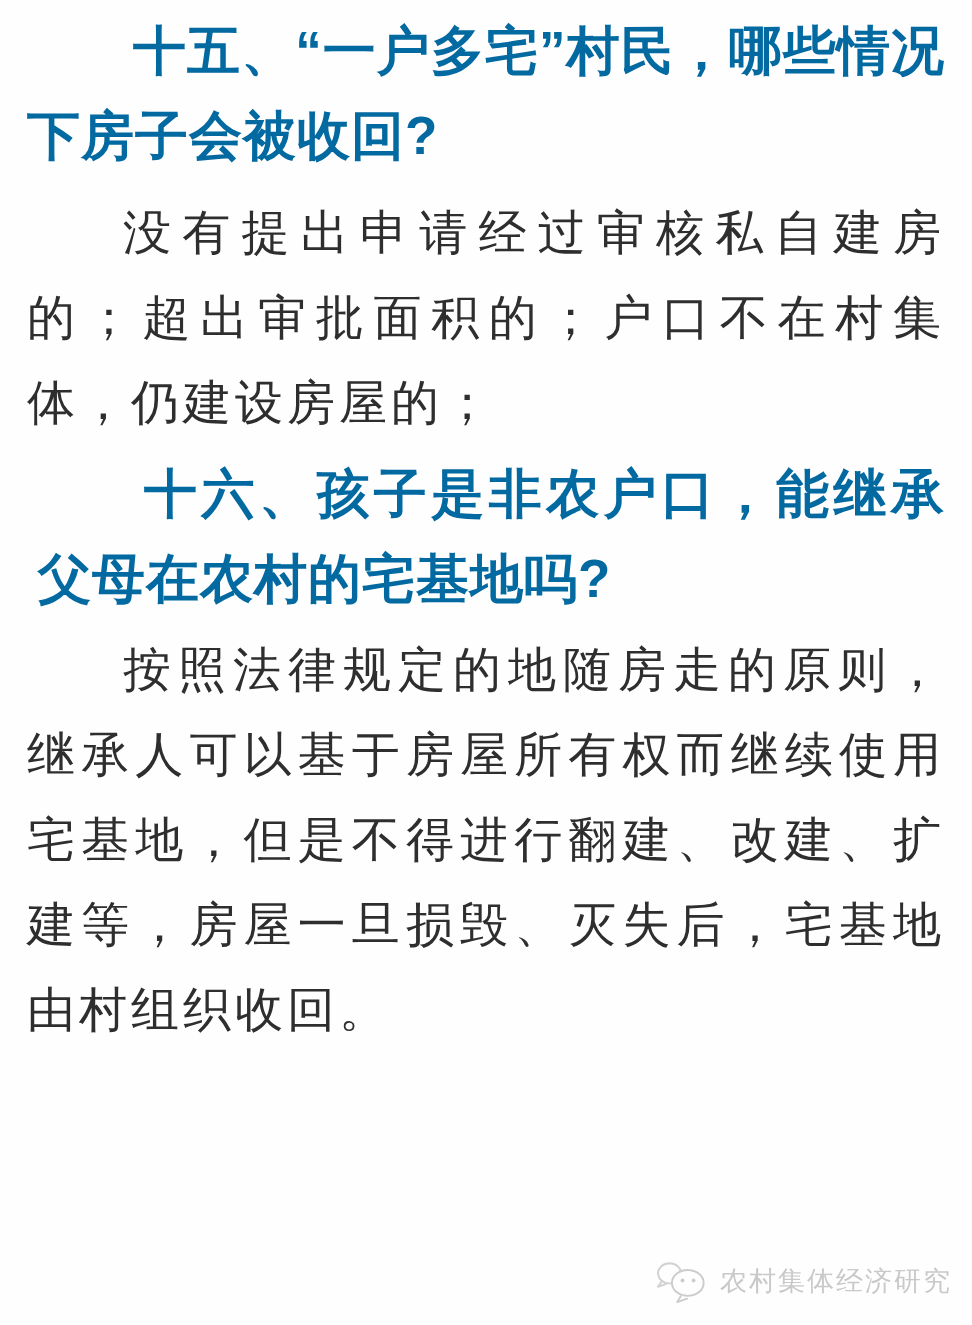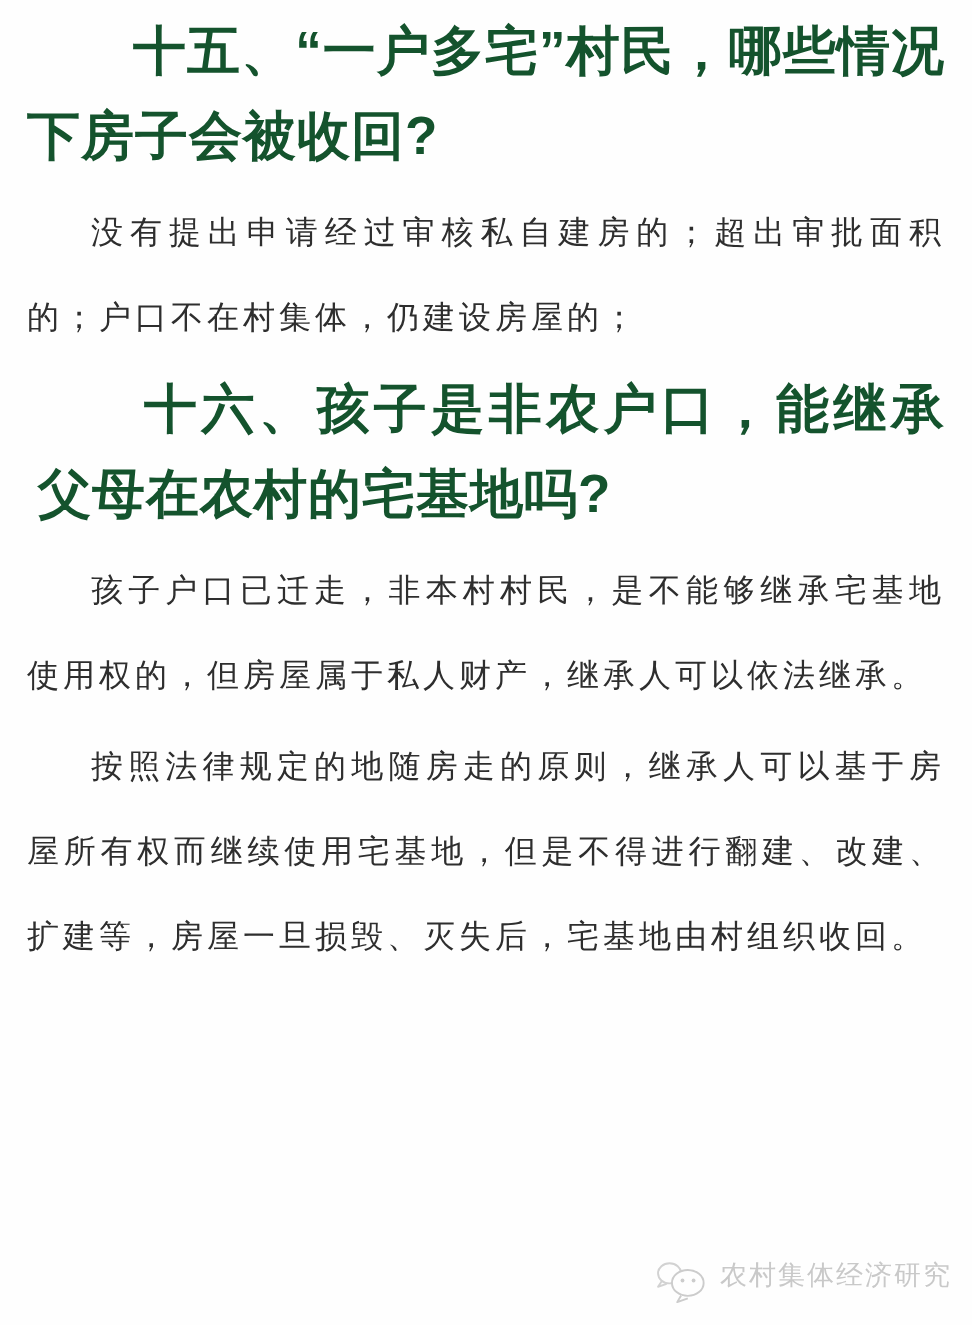--- a/index.html
+++ b/index.html
@@ -11,48 +11,49 @@
     height: 1325px;
     background: #fefefe;
     overflow: hidden;
     position: relative;
     font-family: "Liberation Sans", "DejaVu Sans", sans-serif;
   }
   .article {
     padding: 8px 27px 0 27px;
   }
   .heading {
-    color: #14532d;
+    color: #0369a1;
     font-size: 53px;
     font-weight: 700;
     line-height: 85px;
     letter-spacing: 1px;
     text-indent: 2em;
     text-align: justify;
     word-break: break-all;
     margin: 0;
   }
   .heading.h16 { margin-top: 6px; margin-left: 11px; }
   .para {
     color: #2e2e2e;
-    font-size: 32px;
+    font-size: 48px;
     font-weight: 400;
     line-height: 85px;
     letter-spacing: 4px;
     text-indent: 2em;
     text-align: justify;
     word-break: break-all;
     margin: 12px 0 0 0;
   }
   .para.tight { margin-top: 6px; }
   .watermark {
     position: absolute;
     right: 20px;
     bottom: 20px;
     display: flex;
+    align-items: center;
     gap: 8px;
     user-select: none;
   }
   .watermark .wm-text {
     color: #c9c9c9;
     font-size: 27px;
     letter-spacing: 2px;
     text-shadow: -1px -1px 0 #ffffff;
     white-space: nowrap;
   }
@@ -61,21 +62,20 @@
 </head>
 <body>
 
 <div class="article">
   <h2 class="heading">十五、“一户多宅”村民，哪些情况下房子会被收回?</h2>
 
   <p class="para">没有提出申请经过审核私自建房的；超出审批面积的；户口不在村集体，仍建设房屋的；</p>
 
   <h2 class="heading h16">十六、孩子是非农户口，能继承父母在农村的宅基地吗?</h2>
 
-  <p class="para">孩子户口已迁走，非本村村民，是不能够继承宅基地使用权的，但房屋属于私人财产，继承人可以依法继承。</p>
 
   <p class="para tight">按照法律规定的地随房走的原则，继承人可以基于房屋所有权而继续使用宅基地，但是不得进行翻建、改建、扩建等，房屋一旦损毁、灭失后，宅基地由村组织收回。</p>
 </div>
 
 <div class="watermark">
   <span>
     <svg width="58" height="48" viewBox="0 0 60 50" aria-hidden="true">
       <ellipse cx="16" cy="17" rx="12" ry="10.5" fill="none" stroke="#d2d2d2" stroke-width="2"></ellipse>
       <path d="M8 25 l-4 6 l9 -3" fill="none" stroke="#d2d2d2" stroke-width="2" stroke-linejoin="round"></path>
       <ellipse cx="35" cy="27" rx="16.5" ry="13.5" fill="#fefefe" stroke="#cccccc" stroke-width="2"></ellipse>

